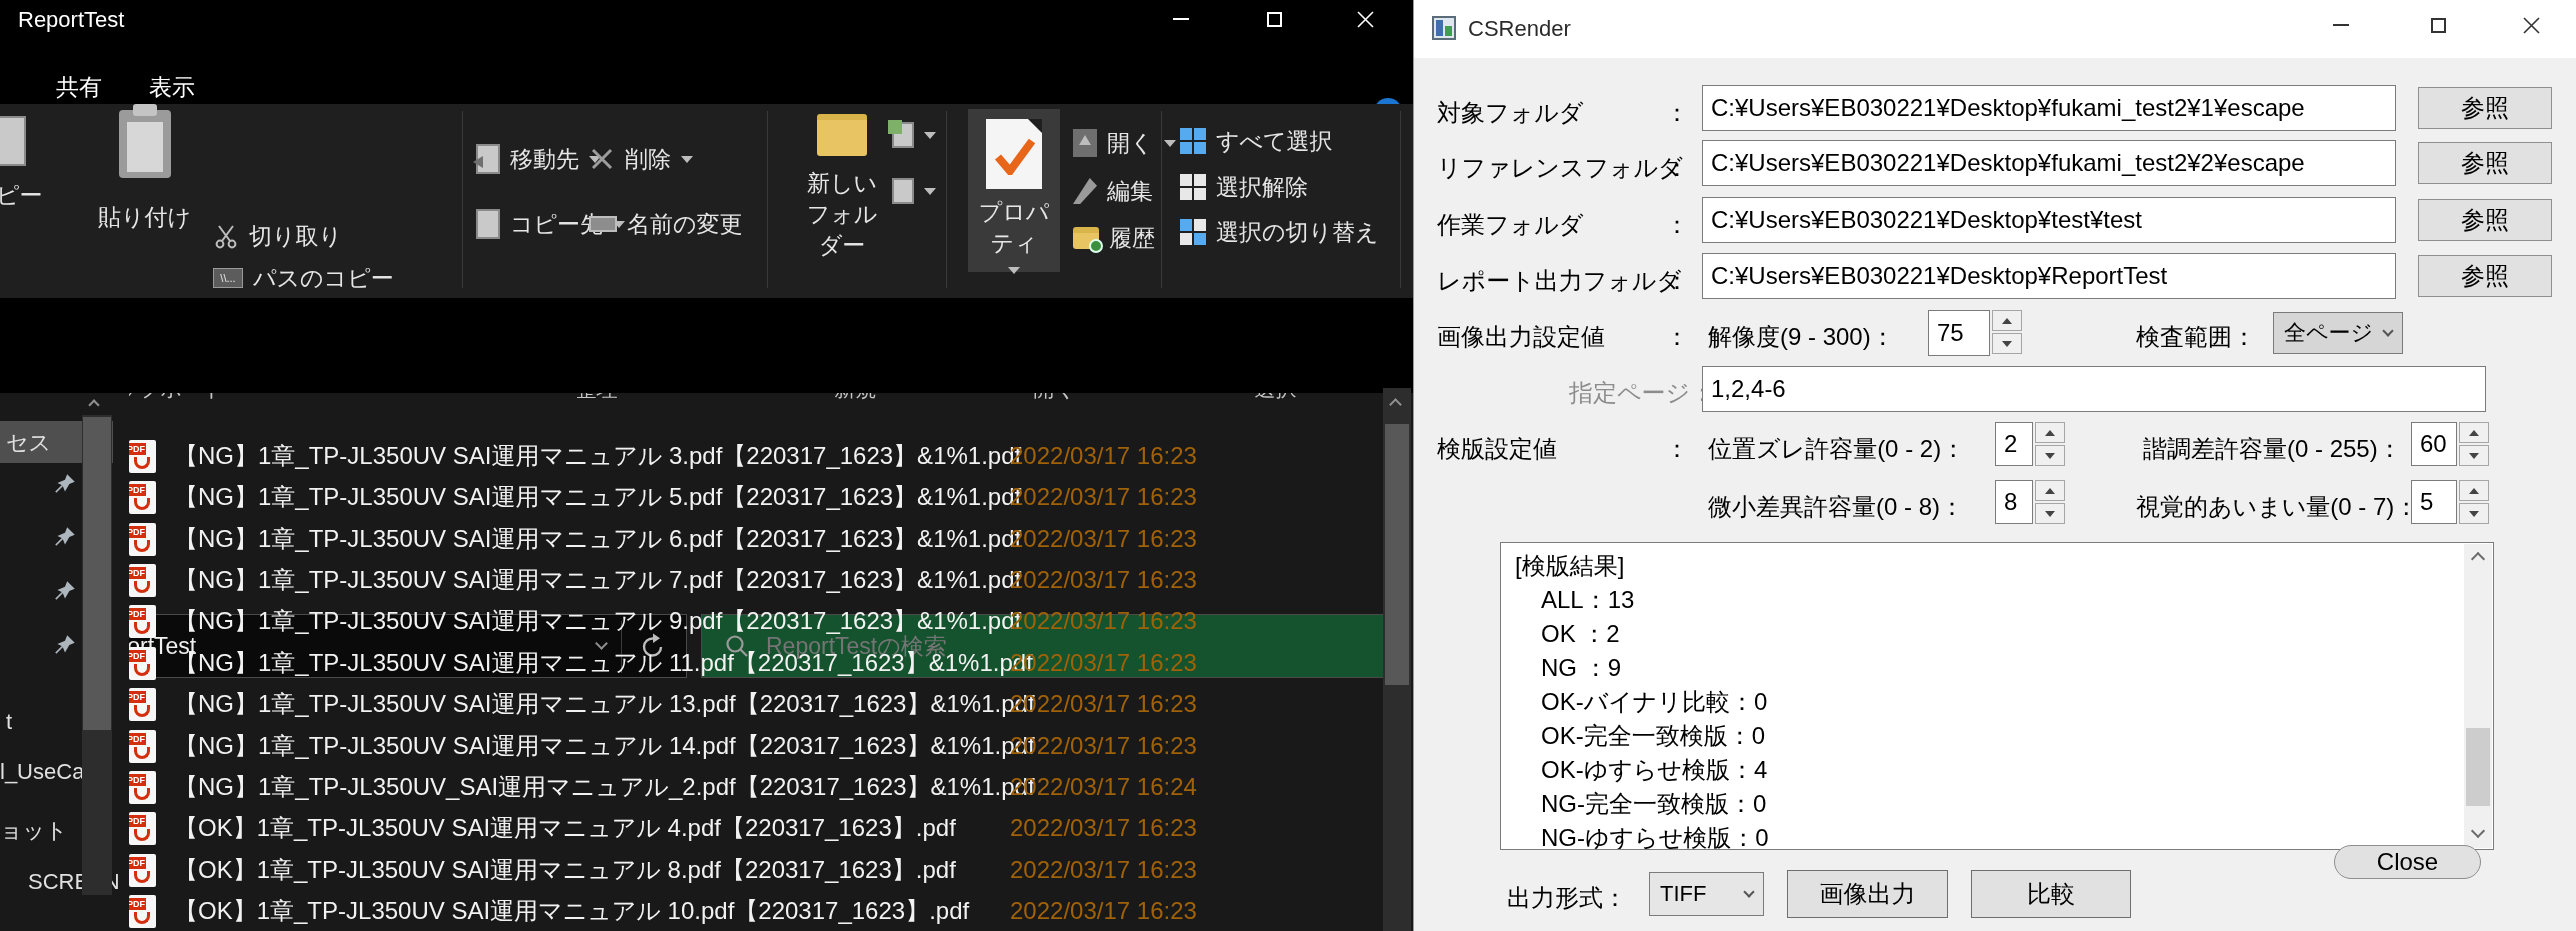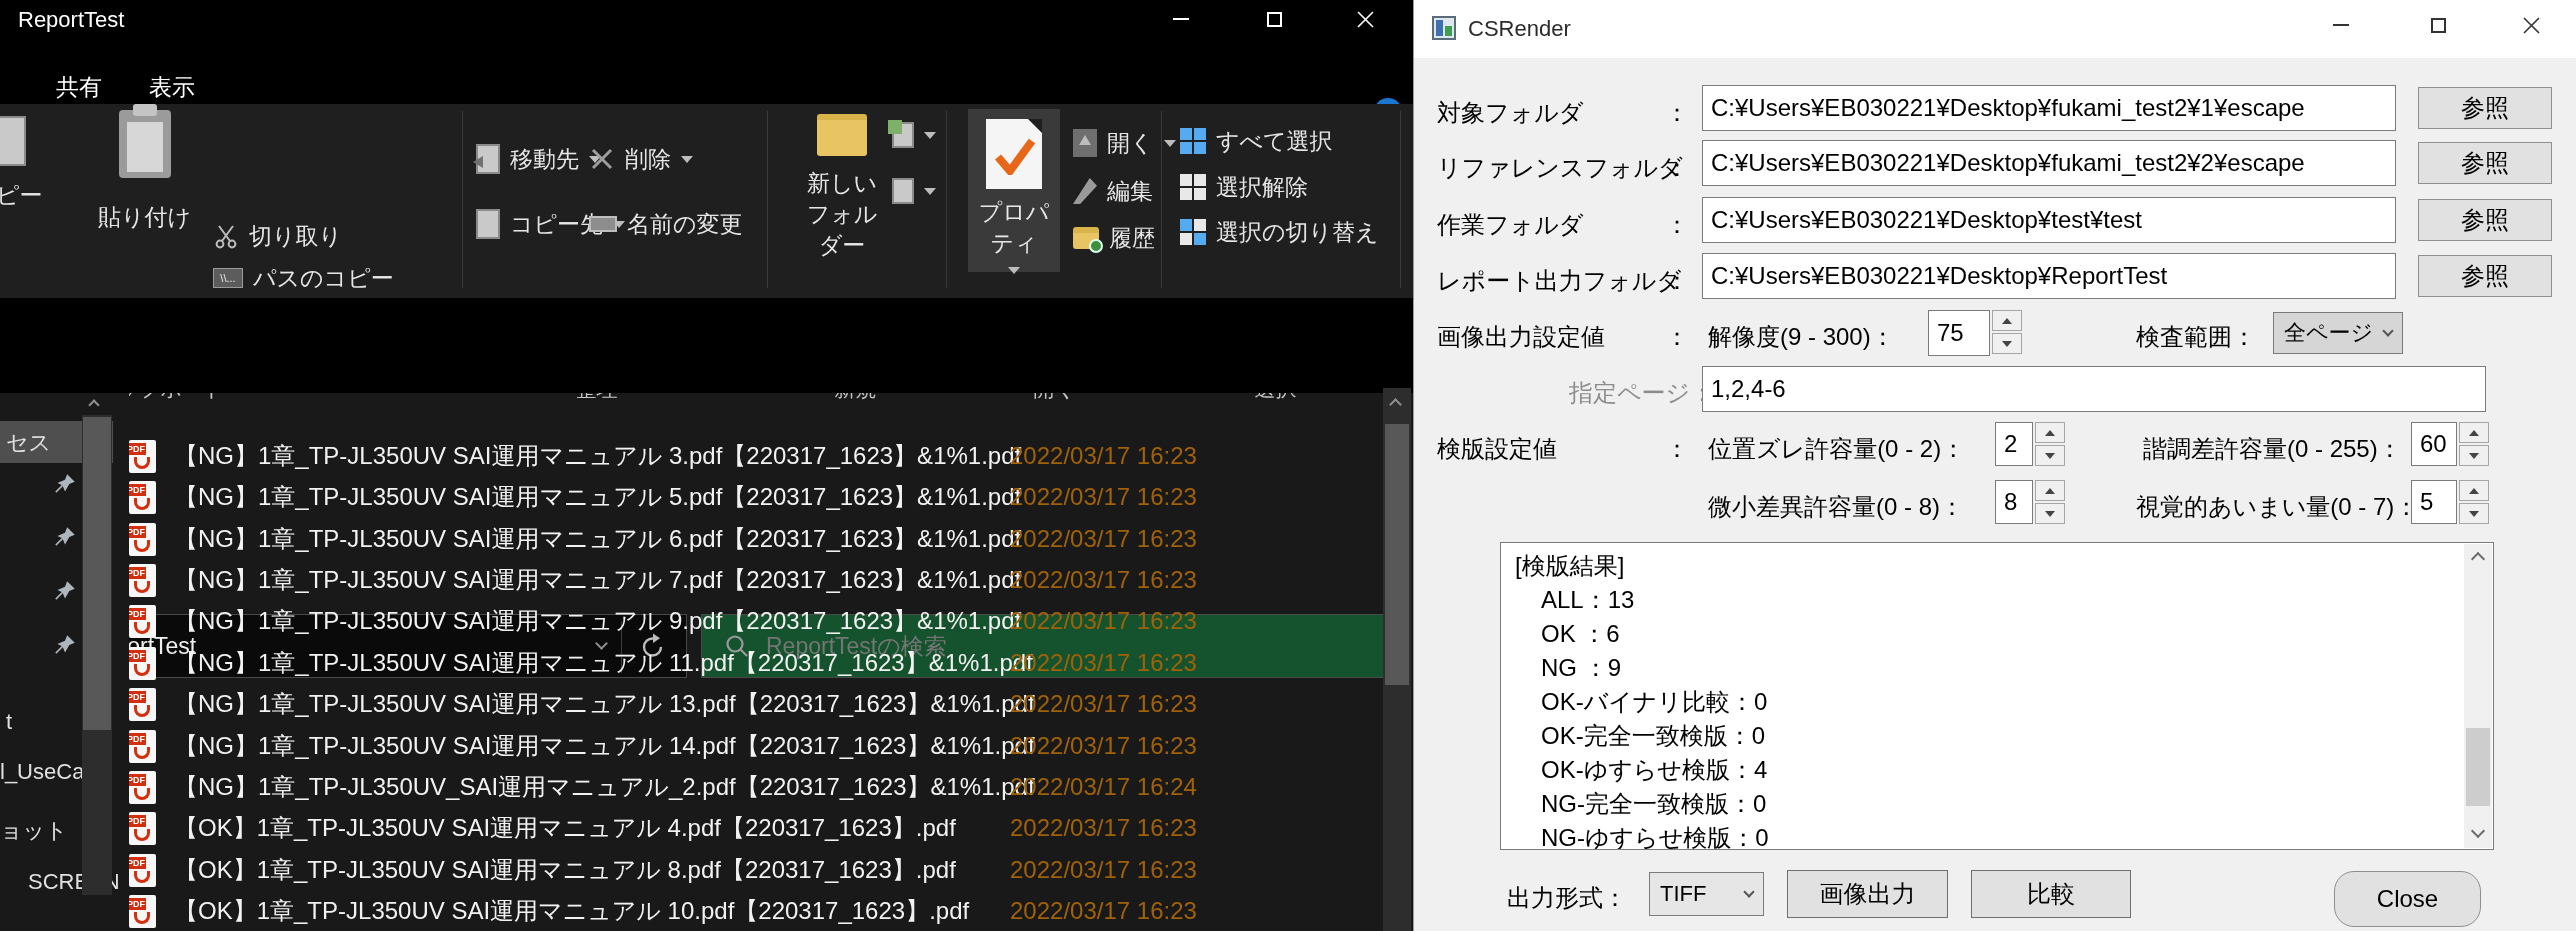--- a/index.html
+++ b/index.html
@@ -485,38 +485,38 @@
           <div class="tri-up"></div>
         </div>
       <div class="spin-b">
           <div class="tri-dn"></div>
         </div>
     </div>
 
     <div class="abs" style="left:86px;top:542px;width:994px;height:308px;background:#fff;border:1px solid #7b7b7b;overflow:hidden;padding:6px 40px 0 14px;">
       <div class="res-line">[検版結果]</div>
       <div class="res-line" style="padding-left:26px;">ALL：13</div>
-      <div class="res-line" style="padding-left:26px;">OK ：6</div>
+      <div class="res-line" style="padding-left:26px;">OK ：2</div>
       <div class="res-line" style="padding-left:26px;">NG ：9</div>
       <div class="res-line" style="padding-left:26px;">OK-バイナリ比較：0</div>
       <div class="res-line" style="padding-left:26px;">OK-完全一致検版：0</div>
       <div class="res-line" style="padding-left:26px;">OK-ゆすらせ検版：4</div>
       <div class="res-line" style="padding-left:26px;">NG-完全一致検版：0</div>
       <div class="res-line" style="padding-left:26px;">NG-ゆすらせ検版：0</div>
       <div class="abs" style="right:1px;top:1px;width:28px;height:304px;background:#f0f0f0;">
         <div class="rs-chv chv-up" style="position:absolute;left:9px;top:10px;"></div>
         <div class="abs" style="left:2px;top:184px;width:24px;height:78px;background:#cdcdcd;"></div>
         <div class="rs-chv chv-down" style="position:absolute;left:9px;bottom:12px;"></div>
       </div>
     </div>
 
     <div class="abs lbl" style="left:93px;top:882px;">出力形式：</div>
     <div class="combo" style="left:235px;top:872px;width:115px;height:44px;background:#e6e6e6;">
       <span>TIFF</span>
       <div class="chv chv-down" style="width:8px;height:8px;border-width:2px;border-color:#555;margin-top:-4px;"></div>
     </div>
     <div class="btn" style="left:373px;top:870px;width:161px;height:48px;border-color:#6f6f6f;">画像出力</div>
     <div class="btn" style="left:557px;top:870px;width:160px;height:48px;border-color:#6f6f6f;">比較</div>
-    <div class="btn" style="left:920px;top:871px;width:147px;height:56px;border-radius:20px;">Close</div>
+    <div class="btn" style="left:920px;top:845px;width:147px;height:34px;border-radius:20px;">Close</div>
   </div>
 
 </div>
 
 
 </body></html>

